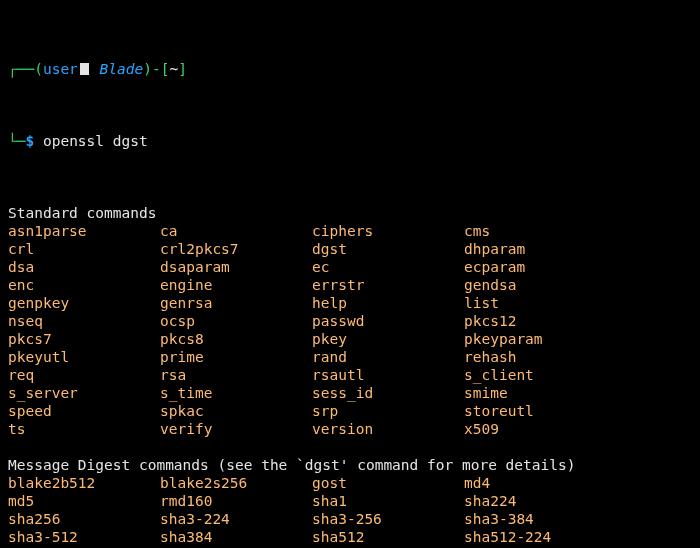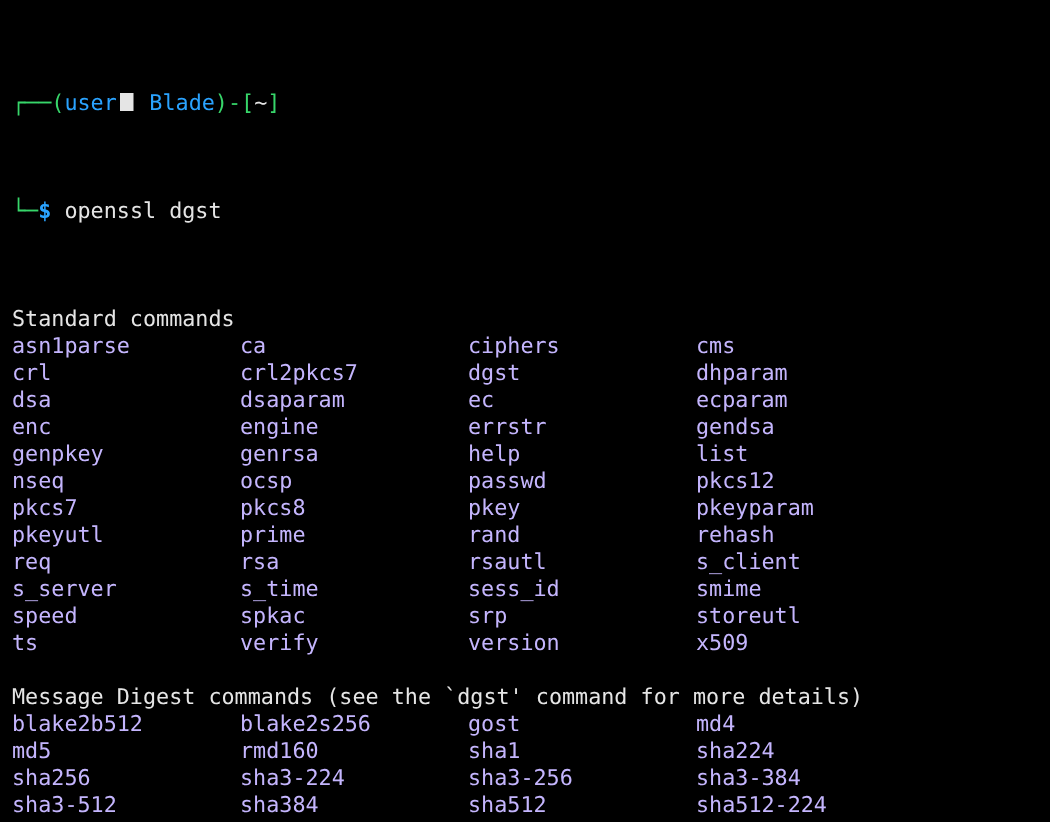--- a/index.html
+++ b/index.html
@@ -18,31 +18,31 @@
     padding: 6px 8px 10px 8px;
     white-space: pre;
     letter-spacing: 0px;
     width: 700px;
     box-sizing: border-box;
   }
   .prompt-line .paren    { color: #37d66a; }
   .prompt-line .user     { color: #2aa3ff; }
   .prompt-line .at-glyph { color: #e5e5e5; background:#e5e5e5; display:inline-block;
                            width:9px; height:12px; vertical-align:-1px; margin:0 2px 0 2px;}
-  .prompt-line .host     { color: #2aa3ff; }
+  .prompt-line .host     { color: #2aa3ff; font-style: italic; }
   .prompt-line .dash     { color: #37d66a; }
   .prompt-line .bracket  { color: #37d66a; }
   .prompt-line .path     { color: #e5e5e5; }
   .prompt-line .dollar   { color: #2aa3ff; font-weight: bold;}
   .prompt-line .lead     { color: #37d66a; }
   .prompt-line .cmd      { color: #e5e5e5; }
   .cols {
     display: grid;
     grid-template-columns: 152px 152px 152px auto;
-    color: #c4b5fd;
+    color: #fdba74;
   }
   .cols span { white-space: pre; }
   .heading { color: #e5e5e5; }
   .blank { height: 18px; }
 </style>
 </head>
 <body>
 
 <div class="terminal">
 

